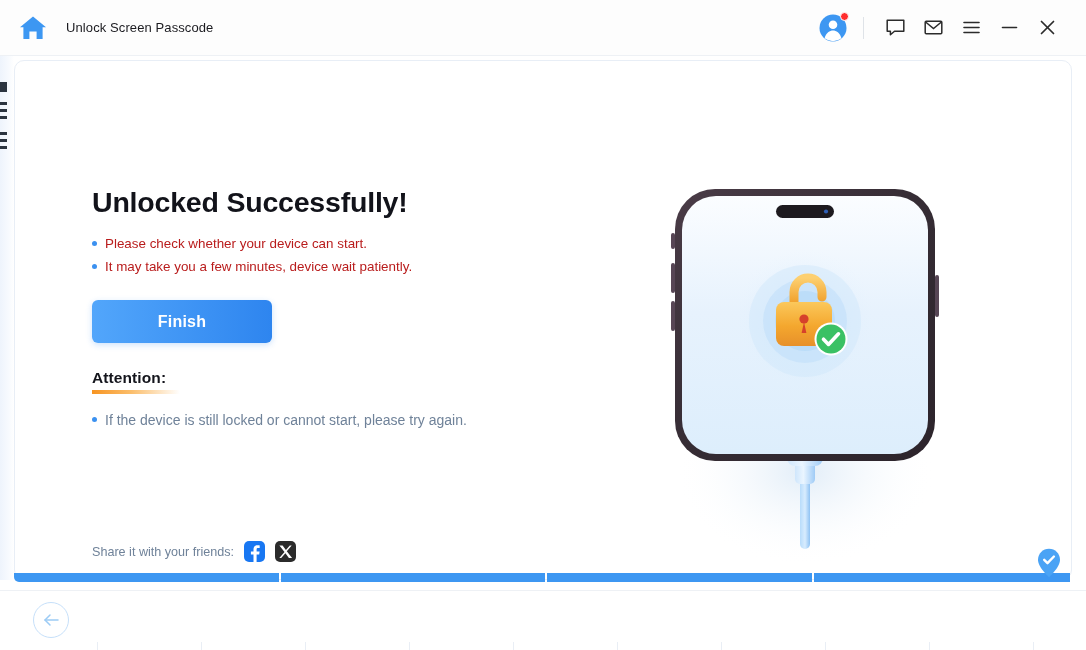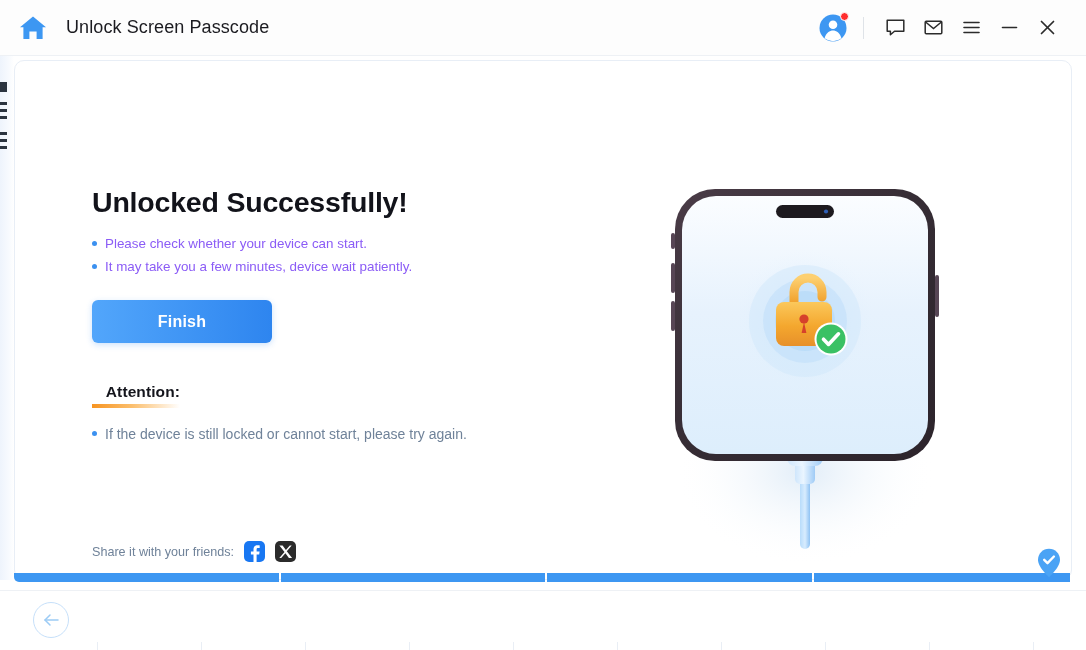--- a/index.html
+++ b/index.html
@@ -20,21 +20,21 @@
     position: absolute; left: 0; top: 0;
     width: 1086px; height: 56px;
     background: #fdfdfd;
     display: flex; align-items: center;
     border-bottom: 1px solid #eef1f5;
   }
   .titlebar-left { display: flex; align-items: center; padding-left: 18px; }
   .home-icon { width: 30px; height: 28px; display: block; }
   .app-title {
     margin-left: 18px;
-    font-size: 18px;
+    font-size: 13px;
     color: #1b1b20;
     letter-spacing: .1px;
     white-space: nowrap;
   }
   .titlebar-right {
     margin-left: auto;
     display: flex; align-items: center;
     padding-right: 20px;
     gap: 0px;
   }
@@ -86,21 +86,21 @@
     color: #12131a;
     letter-spacing: -.2px;
     margin-bottom: 13px;
   }
   ul.bullets { list-style: none; }
   ul.bullets li {
     position: relative;
     padding-left: 13px;
     font-size: 13.4px;
     line-height: 1.72;
-    color: #8b5cf6;
+    color: #b91c1c;
   }
   ul.bullets li::before {
     content: "";
     position: absolute;
     left: 0; top: 9px;
     width: 5px; height: 5px; border-radius: 50%;
     background: #3b91f0;
   }
 
   .finish-btn {
@@ -110,21 +110,21 @@
     border: none; border-radius: 6px;
     background: linear-gradient(90deg,#52a6fb 0%, #2e85ef 100%);
     color: #ffffff;
     font-family: "Liberation Sans", sans-serif;
     font-size: 16px; font-weight: bold;
     letter-spacing: .2px;
     cursor: pointer;
     box-shadow: 0 2px 6px rgba(46,133,239,.24);
   }
 
-  .attention-wrap { margin-top: 40px; display: inline-block; text-align: right; }
+  .attention-wrap { margin-top: 26px; display: inline-block; }
   .attention-title {
     font-size: 15.5px; font-weight: bold; color: #14151c;
     letter-spacing: .1px;
   }
   .attention-rule {
     margin-top: 3px;
     width: 88px; height: 4px;
     background: linear-gradient(90deg,#f79421 0%, #fbbe6c 45%, rgba(255,255,255,0) 100%);
   }
 

